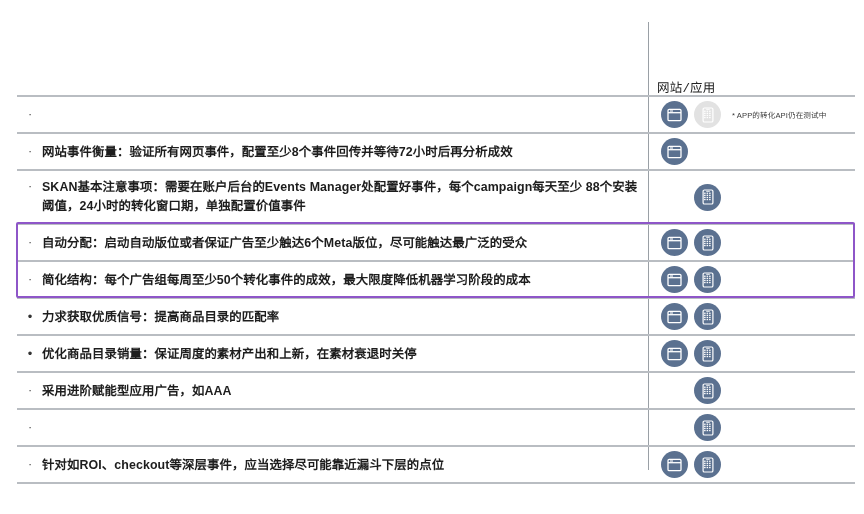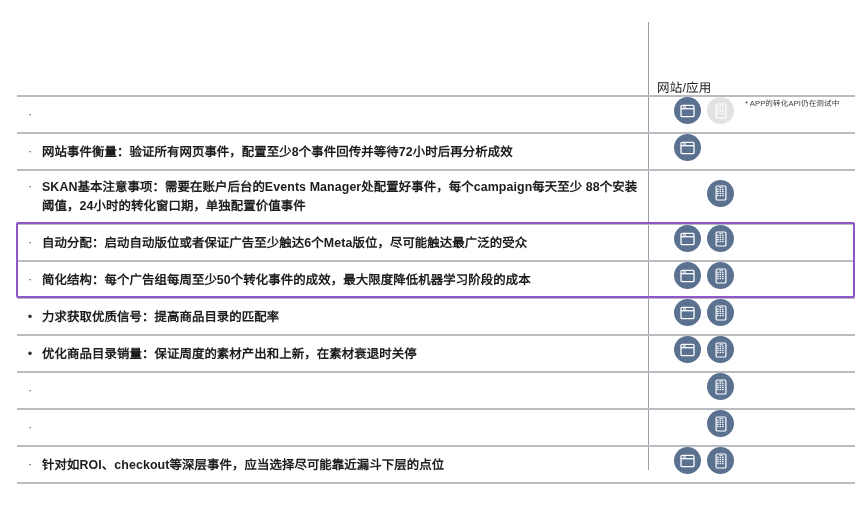--- a/index.html
+++ b/index.html
@@ -23,20 +23,21 @@
     background: #ffffff;
   }
 
   
   .header-zone {
     position: absolute;
     left: 0;
     top: 22px;
     width: 864px;
     height: 72px;
+    font-family: Liberation Mono, monospace;
   }
   .col-divider {
     position: absolute;
     left: 648px;
     top: 22px;
     width: 1px;
     height: 448px;
     background: #9aa0a6;
   }
   .header-label {
@@ -90,22 +91,23 @@
     font-weight: bold;
     line-height: 18px;
     color: #1d1d1d;
     letter-spacing: .1px;
   }
   .row.tall .cell-label { line-height: 19px; }
 
   .cell-icons {
     width: 207px;
     box-sizing: border-box;
-    padding-left: 26px;
+    padding-left: 13px;
     display: flex;
+    align-items: center;
     gap: 6px;
     position: relative;
     min-height: 35px;
   }
 
   
   .icon-badge {
     width: 27px;
     height: 27px;
     border-radius: 50%;
@@ -362,20 +364,21 @@
               <rect x="3.1" y="9.9" width="1.5" height="1.3" stroke="none" fill="#ffffff"></rect>
               <rect x="5.6" y="9.9" width="1.5" height="1.3" stroke="none" fill="#ffffff"></rect>
               <rect x="8.1" y="9.9" width="1.5" height="1.3" stroke="none" fill="#ffffff"></rect>
             </svg>
           </span>
         </div>
       </div>
       <div class="row">
         <div class="cell-text">
           <span class="bullet">·</span>
+          <span class="cell-label">采用进阶赋能型应用广告，如AAA</span>
         </div>
         <div class="cell-icons">
           <span class="icon-slot-empty"></span>
           <span class="icon-badge active">
             <svg class="glyph" width="14" height="16" viewBox="0 0 14 16" fill="none" stroke-width="1.2" stroke-linejoin="round">
               <rect x="2.1" y="1" width="9.8" height="14" rx="1.3"></rect>
               <line x1="5.2" y1="2.3" x2="8.8" y2="2.3" stroke-width="0.9"></line>
               <rect x="3.1" y="3.6" width="1.5" height="1.3" stroke="none" fill="#ffffff"></rect>
               <rect x="5.6" y="3.6" width="1.5" height="1.3" stroke="none" fill="#ffffff"></rect>
               <rect x="8.1" y="3.6" width="1.5" height="1.3" stroke="none" fill="#ffffff"></rect>

